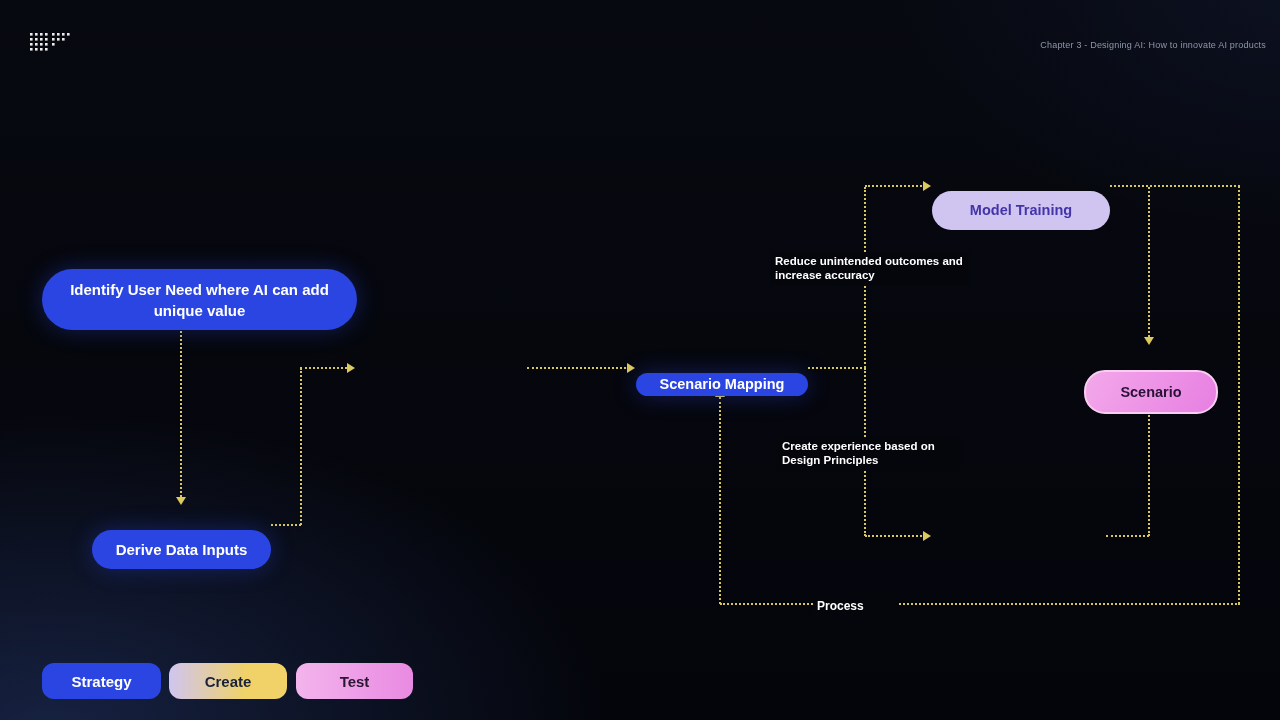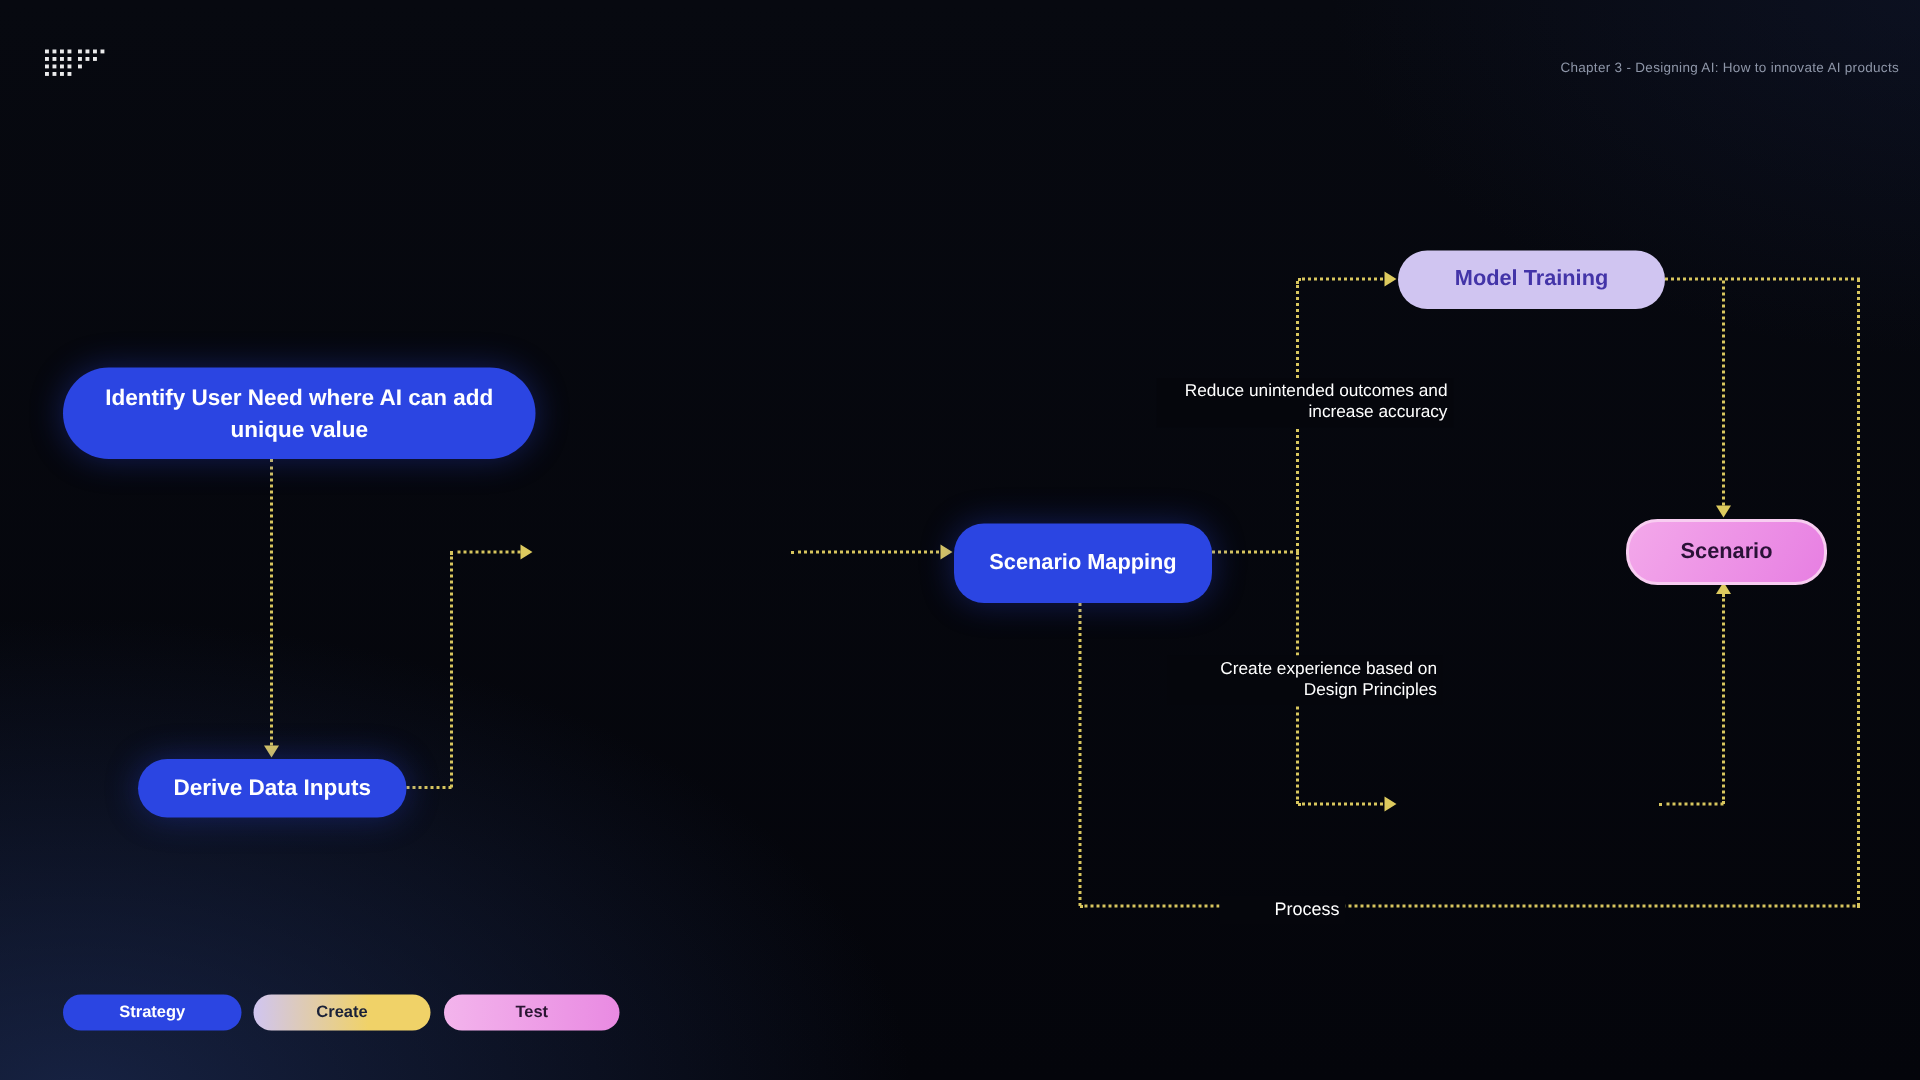--- a/index.html
+++ b/index.html
@@ -22,34 +22,34 @@
     font-size: 9px; color: #8e96a8; letter-spacing: 0.2px;
   }
   .title {
     position: absolute; left: 120px; top: 101px;
     font-size: 39px; font-weight: 700; color: #ffffff; letter-spacing: 0.3px;
   }
 
   
   .node {
     position: absolute; display: flex; align-items: center; justify-content: center;
-    text-align: center; font-weight: 700; line-height: 1.4;
+    text-align: center; font-weight: 700; line-height: 1.4; margin-top: 24px;
   }
   .node.blue { background: #2b45e2; color: #ffffff; box-shadow: 0 0 22px rgba(43,69,226,0.35); }
   .node.lavender { background: #d0c5f1; color: #4334a8; }
   .node.yellow { background: #f0d268; color: #121c3a; }
   .node.pink {
     background: linear-gradient(120deg, #f3a8ea, #e77fe2);
     color: #2a1237; border: 2px solid #f8cdf1;
   }
 
   .n-identify { left: 42px; top: 245px; width: 279px; height: 61px; border-radius: 31px; font-size: 15px; padding: 0 18px; }
   .n-derive   { left: 92px; top: 506px; width: 179px; height: 39px; border-radius: 20px; font-size: 15px; }
   .n-match    { left: 356px; top: 337px; width: 171px; height: 61px; border-radius: 31px; font-size: 15px; padding: 0 12px; }
-  .n-scenario { left: 636px; top: 349px; width: 172px; height: 53px; border-radius: 20px; font-size: 14.5px; }
+  .n-scenario { left: 636px; top: 349px; width: 172px; height: 23px; border-radius: 20px; font-size: 14.5px; }
   .n-model    { left: 932px; top: 167px; width: 178px; height: 39px; border-radius: 20px; font-size: 14.5px; }
   .n-uxui     { left: 932px; top: 506px; width: 174px; height: 61px; border-radius: 31px; font-size: 15px; padding: 0 14px; }
   .n-evaluate { left: 1084px; top: 346px; width: 130px; height: 40px; border-radius: 21px; font-size: 14.5px; }
 
   
   .hline { position: absolute; height: 0; border-top: 2px dotted #d8c65e; }
   .vline { position: absolute; width: 0; border-left: 2px dotted #d8c65e; }
 
   .l-a  { left: 180px; top: 306px; height: 191px; }
   .l-b1 { left: 271px; top: 524px; width: 30px; }
@@ -79,32 +79,32 @@
   .a-b { left: 347px; top: 363px; }
   .a-c { left: 627px; top: 363px; }
   .a-d { left: 923px; top: 181px; }
   .a-e { left: 923px; top: 531px; }
   .a-f { left: 1144px; top: 337px; }
   .a-g { left: 1144px; top: 388px; }
   .a-h { left: 715px; top: 389px; }
 
   
   .edge-label {
-    position: absolute; color: #ffffff; font-weight: 400; font-size: 11.5px;
-    text-align: right; line-height: 1.25; background: #05060c; padding: 2px 4px;
+    position: absolute; color: #ffffff; font-weight: 700; font-size: 11.5px;
+    text-align: left; line-height: 1.25; background: #05060c; padding: 2px 4px;
   }
   .el-reduce   { left: 771px; top: 252px; width: 190px; }
   .el-create   { left: 778px; top: 437px; width: 176px; }
   .el-insights { left: 813px; top: 597px; width: 76px; font-size: 12px; }
 
   
   .legend-pill {
-    position: absolute; height: 24px; border-radius: 12px;
+    position: absolute; height: 36px; border-radius: 12px;
     display: flex; align-items: center; justify-content: center;
-    font-size: 11px; font-weight: 700; top: 663px;
+    font-size: 15px; font-weight: 700; top: 663px;
   }
   .lg-strategy { left: 42px; width: 119px; background: #2b45e2; color: #ffffff; }
   .lg-create { left: 169px; width: 118px; background: linear-gradient(90deg, #d0c5f1 0%, #f0d268 65%); color: #1a2138; }
   .lg-test { left: 296px; width: 117px; background: linear-gradient(90deg, #f3b4ec, #e98ae2); color: #2a1633; }
 </style>
 </head>
 <body>
 
 <div class="slide">
 

